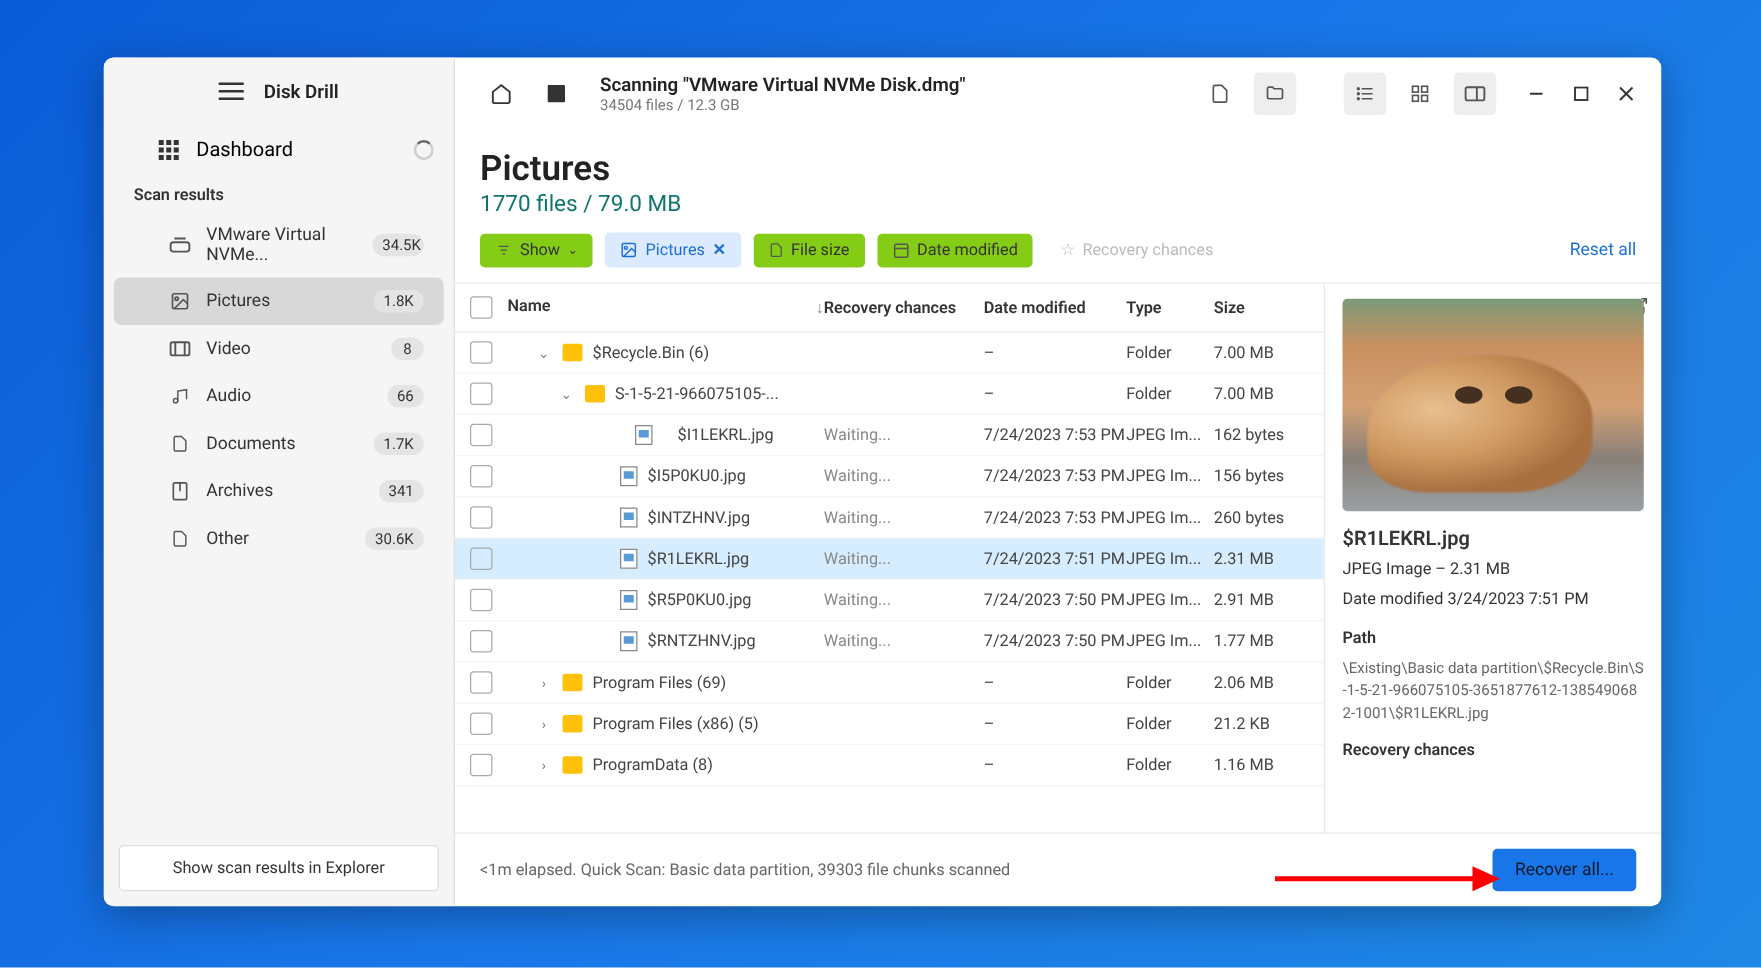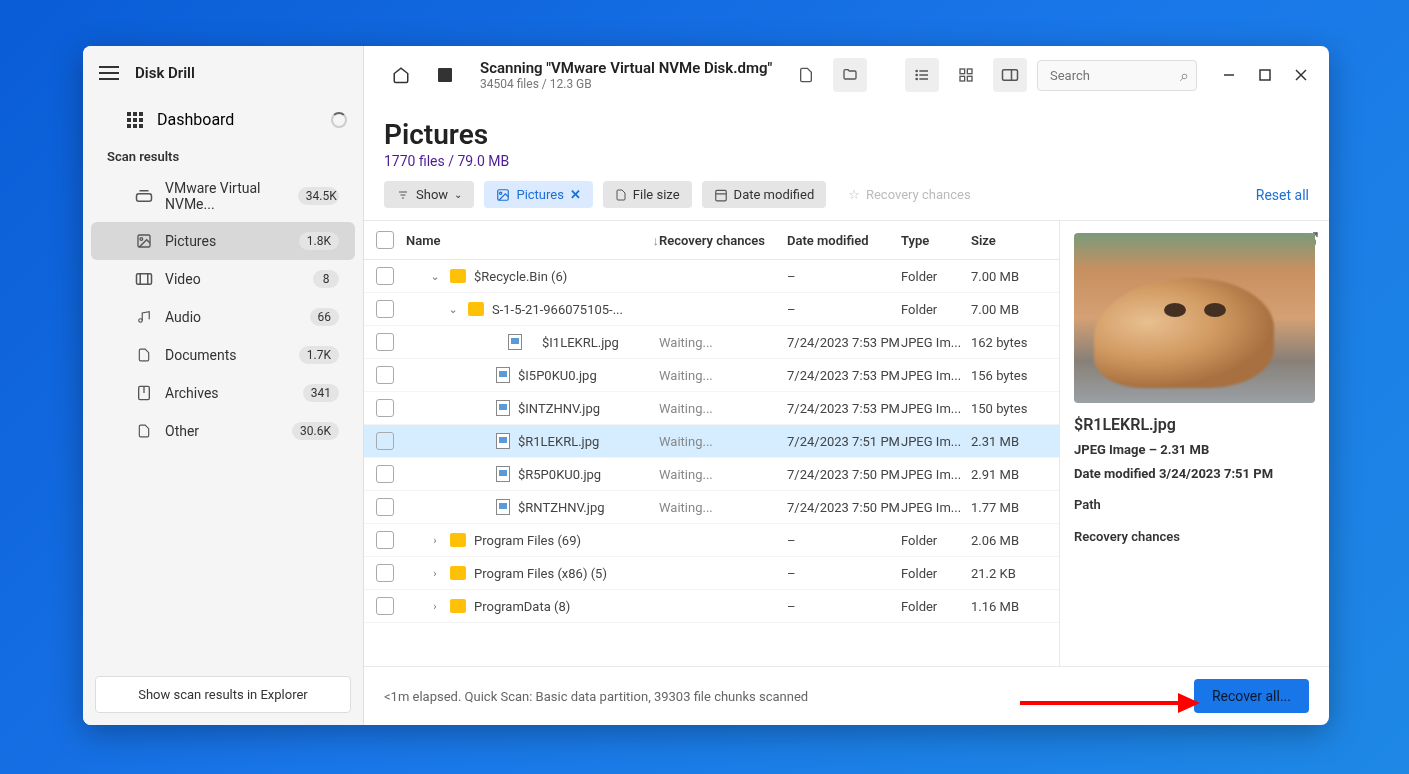--- a/index.html
+++ b/index.html
@@ -1,19 +1,19 @@
 <!DOCTYPE html>
 <html><head>
 <meta charset="utf-8">
 <style>
 * { box-sizing: border-box; margin: 0; padding: 0; font-family: -apple-system, BlinkMacSystemFont, "Segoe UI", Roboto, sans-serif; }
 body { background: linear-gradient(135deg, #0a5cd6 0%, #1976e8 50%, #1e88e5 100%); width: 1409px; height: 774px; overflow: hidden; position: relative; }
 .window { position: absolute; left: 83px; top: 46px; width: 1246px; height: 679px; background: #fff; border-radius: 8px; box-shadow: 0 8px 32px rgba(0,0,0,0.3); display: flex; overflow: hidden; }
 .sidebar { width: 281px; background: #f5f5f5; border-right: 1px solid #e0e0e0; display: flex; flex-direction: column; }
-.sidebar-header { display: flex; align-items: center; padding: 18px 16px; gap: 16px; }
+.sidebar-header { display: flex; align-items: center; padding: 18px 16px; gap: 16px; justify-content: center; }
 .hamburger { width: 20px; height: 14px; display: flex; flex-direction: column; justify-content: space-between; cursor: pointer; }
 .hamburger div { height: 2px; background: #333; }
 .app-title { font-size: 15px; font-weight: 600; color: #222; }
 .dashboard-row { display: flex; align-items: center; padding: 10px 16px 10px 44px; gap: 14px; }
 .grid-icon { display: grid; grid-template-columns: repeat(3,4px); grid-template-rows: repeat(3,4px); gap: 2px; }
 .grid-icon div { background: #333; }
 .spinner-icon { margin-left: auto; width: 16px; height: 16px; border: 2px solid #ccc; border-top-color: #666; border-radius: 50%; }
 .section-label { font-size: 13px; font-weight: 600; color: #333; padding: 10px 24px 6px; }
 .nav-item { display: flex; align-items: center; padding: 10px 16px 10px 44px; gap: 12px; cursor: pointer; font-size: 14px; color: #333; border-radius: 6px; margin: 0 8px; }
 .nav-item.active { background: #d8d8d8; }
@@ -28,23 +28,23 @@
 .scan-title-block { margin-left: 8px; margin-right: auto; }
 .scan-title { font-size: 15px; font-weight: 600; color: #222; }
 .scan-sub { font-size: 12px; color: #777; }
 .search-box { position: relative; width: 160px; }
 .search-box input { width: 100%; padding: 7px 28px 7px 12px; border: 1px solid #ddd; border-radius: 4px; font-size: 13px; background: #f9f9f9; }
 .search-box .sicon { position: absolute; right: 8px; top: 50%; transform: translateY(-50%); color: #888; }
 .win-controls { display: flex; gap: 20px; margin-left: 14px; }
 .win-ctrl { width: 16px; height: 16px; cursor: pointer; display: flex; align-items: center; justify-content: center; color: #333; }
 .page-header { padding: 14px 20px 12px; }
 .page-title { font-size: 28px; font-weight: 600; color: #222; }
-.page-sub { font-size: 14px; color: #4c1d95; margin-top: 2px; }
+.page-sub { font-size: 18px; color: #0f766e; margin-top: 2px; }
 .filter-bar { display: flex; align-items: center; padding: 0 20px 12px; gap: 10px; border-bottom: 1px solid #e8e8e8; }
-.chip { display: flex; align-items: center; gap: 6px; padding: 6px 12px; background: #e5e5e5; border-radius: 4px; font-size: 13px; color: #333; cursor: pointer; }
+.chip { display: flex; align-items: center; gap: 6px; padding: 6px 12px; background: #84cc16; border-radius: 4px; font-size: 13px; color: #333; cursor: pointer; }
 .chip.blue { background: #dbeafe; color: #1d6fd6; }
 .chip.ghost { background: transparent; color: #bbb; }
 .reset-link { margin-left: auto; color: #1d6fd6; font-size: 14px; cursor: pointer; }
 .content-row { flex: 1; display: flex; overflow: hidden; }
 .table-wrap { flex: 1; overflow: auto; }
 .thead { display: flex; align-items: center; padding: 10px 12px; border-bottom: 1px solid #e8e8e8; font-size: 13px; font-weight: 600; color: #333; background: #fff; position: sticky; top: 0; }
 .col-chk { width: 30px; }
 .col-name { flex: 1; min-width: 200px; display: flex; align-items: flex-start; gap: 6px; }
 .col-rec { width: 128px; }
 .col-date { width: 114px; }
@@ -59,21 +59,21 @@
 .file-icon::after { content: ''; position: absolute; top: 3px; left: 2px; right: 2px; height: 6px; background: #5b9bd5; }
 .indent-1 { padding-left: 22px; }
 .indent-2 { padding-left: 40px; }
 .indent-3 { padding-left: 68px; }
 .preview { width: 270px; border-left: 1px solid #e8e8e8; padding: 12px 14px; overflow: auto; position: relative; font-size: 13px; color: #333; }
 .preview .ext-icon { position: absolute; right: 10px; top: 10px; cursor: pointer; }
 .preview-img { width: 100%; height: 170px; border-radius: 4px; background: linear-gradient(180deg,#7a9a7a 0%, #c89060 22%, #d4a074 50%, #888078 75%, #9aa0a4 100%); position: relative; overflow: hidden; margin-bottom: 12px; }
 .preview-img::before { content:''; position:absolute; left:20px; top:45px; width:180px; height:110px; background: radial-gradient(ellipse at 30% 40%, #e8c090 0%, #d09860 40%, #a87040 70%); border-radius: 60% 50% 40% 30%; filter: blur(1px); }
 .preview-img::after { content:''; position:absolute; left:90px; top:70px; width:22px; height:14px; background:#443020; border-radius:50%; box-shadow: 40px 0 0 #443020; }
 .preview h3 { font-size: 16px; font-weight: 600; margin-bottom: 6px; }
-.preview p { margin-bottom: 4px; line-height: 1.5; font-weight: bold; }
+.preview p { margin-bottom: 4px; line-height: 1.5; }
 .preview .label { font-weight: 600; margin-top: 12px; }
 .preview .path { font-size: 12px; color: #666; word-break: break-all; line-height: 1.5; }
 .footer { display: flex; align-items: center; padding: 12px 20px; border-top: 1px solid #e8e8e8; font-size: 13px; color: #666; }
 .recover-btn { margin-left: auto; background: #1976e8; color: #0f172a; border: none; padding: 9px 18px; border-radius: 4px; font-size: 14px; cursor: pointer; }
 .arrow-annot { position: absolute; left: 1020px; top: 693px; width: 180px; height: 20px; pointer-events: none; }
 .arrow-annot .line { position: absolute; left: 0; top: 8px; width: 160px; height: 4px; background: red; }
 .arrow-annot .head { position: absolute; right: 0; top: 0; width: 0; height: 0; border-left: 22px solid red; border-top: 10px solid transparent; border-bottom: 10px solid transparent; }
 svg { display: block; }
 </style>
 </head>
@@ -227,24 +227,20 @@
             <rect x="3" y="14" width="7" height="7"></rect>
             <rect x="14" y="14" width="7" height="7"></rect>
           </svg>
         </div>
       <div class="tb-btn shaded">
           <svg width="18" height="14" viewBox="0 0 24 18" fill="none" stroke="#555" stroke-width="2">
             <rect x="2" y="2" width="20" height="14" rx="2"></rect>
             <line x1="14" y1="2" x2="14" y2="16"></line>
           </svg>
         </div>
-      <div class="search-box">
-        <input type="text" placeholder="Search" style="">
-        <span class="sicon">⌕</span>
-      </div>
       <div class="win-controls">
         <div class="win-ctrl">
             <svg width="12" height="12">
               <line x1="1" y1="6" x2="11" y2="6" stroke="#333" stroke-width="1.5"></line>
             </svg>
           </div>
         <div class="win-ctrl">
             <svg width="12" height="12">
               <rect x="1" y="1" width="10" height="10" fill="none" stroke="#333" stroke-width="1.5"></rect>
             </svg>
@@ -389,21 +385,21 @@
     <div class="col-name">
                 <span class="indent-3" style="display:flex;align-items:center;gap:8px">
                   <span class="chevron"></span>
                   <span class="file-icon"></span>
                   <span>$INTZHNV.jpg</span>
                 </span>
               </div>
     <div class="col-rec" style="color:#888">Waiting...</div>
     <div class="col-date">7/24/2023 7:53 PM</div>
     <div class="col-type">JPEG Im...</div>
-    <div class="col-size">150 bytes</div>
+    <div class="col-size">260 bytes</div>
             </div>
             <div class="trow selected">
     <div class="col-chk">
                 <div class="chk"></div>
               </div>
     <div class="col-name">
                 <span class="indent-3" style="display:flex;align-items:center;gap:8px">
                   <span class="chevron"></span>
                   <span class="file-icon"></span>
                   <span>$R1LEKRL.jpg</span>
@@ -503,20 +499,21 @@
               <path d="M18 13v6a2 2 0 01-2 2H5a2 2 0 01-2-2V8a2 2 0 012-2h6"></path>
               <polyline points="15 3 21 3 21 9"></polyline>
               <line x1="10" y1="14" x2="21" y2="3"></line>
             </svg>
           </div>
         <div class="preview-img"></div>
         <h3>$R1LEKRL.jpg</h3>
         <p>JPEG Image – 2.31 MB</p>
         <p>Date modified 3/24/2023 7:51 PM</p>
         <p class="label">Path</p>
+        <p class="path">\Existing\Basic data partition\$Recycle.Bin\S-1-5-21-966075105-3651877612-1385490682-1001\$R1LEKRL.jpg</p>
         <p class="label">Recovery chances</p>
       </div>
     </div>
 
     <div class="footer">
       <span>&lt;1m elapsed. Quick Scan: Basic data partition, 39303 file chunks scanned</span>
       <button class="recover-btn">Recover all...</button>
     </div>
   </div>
 </div>

